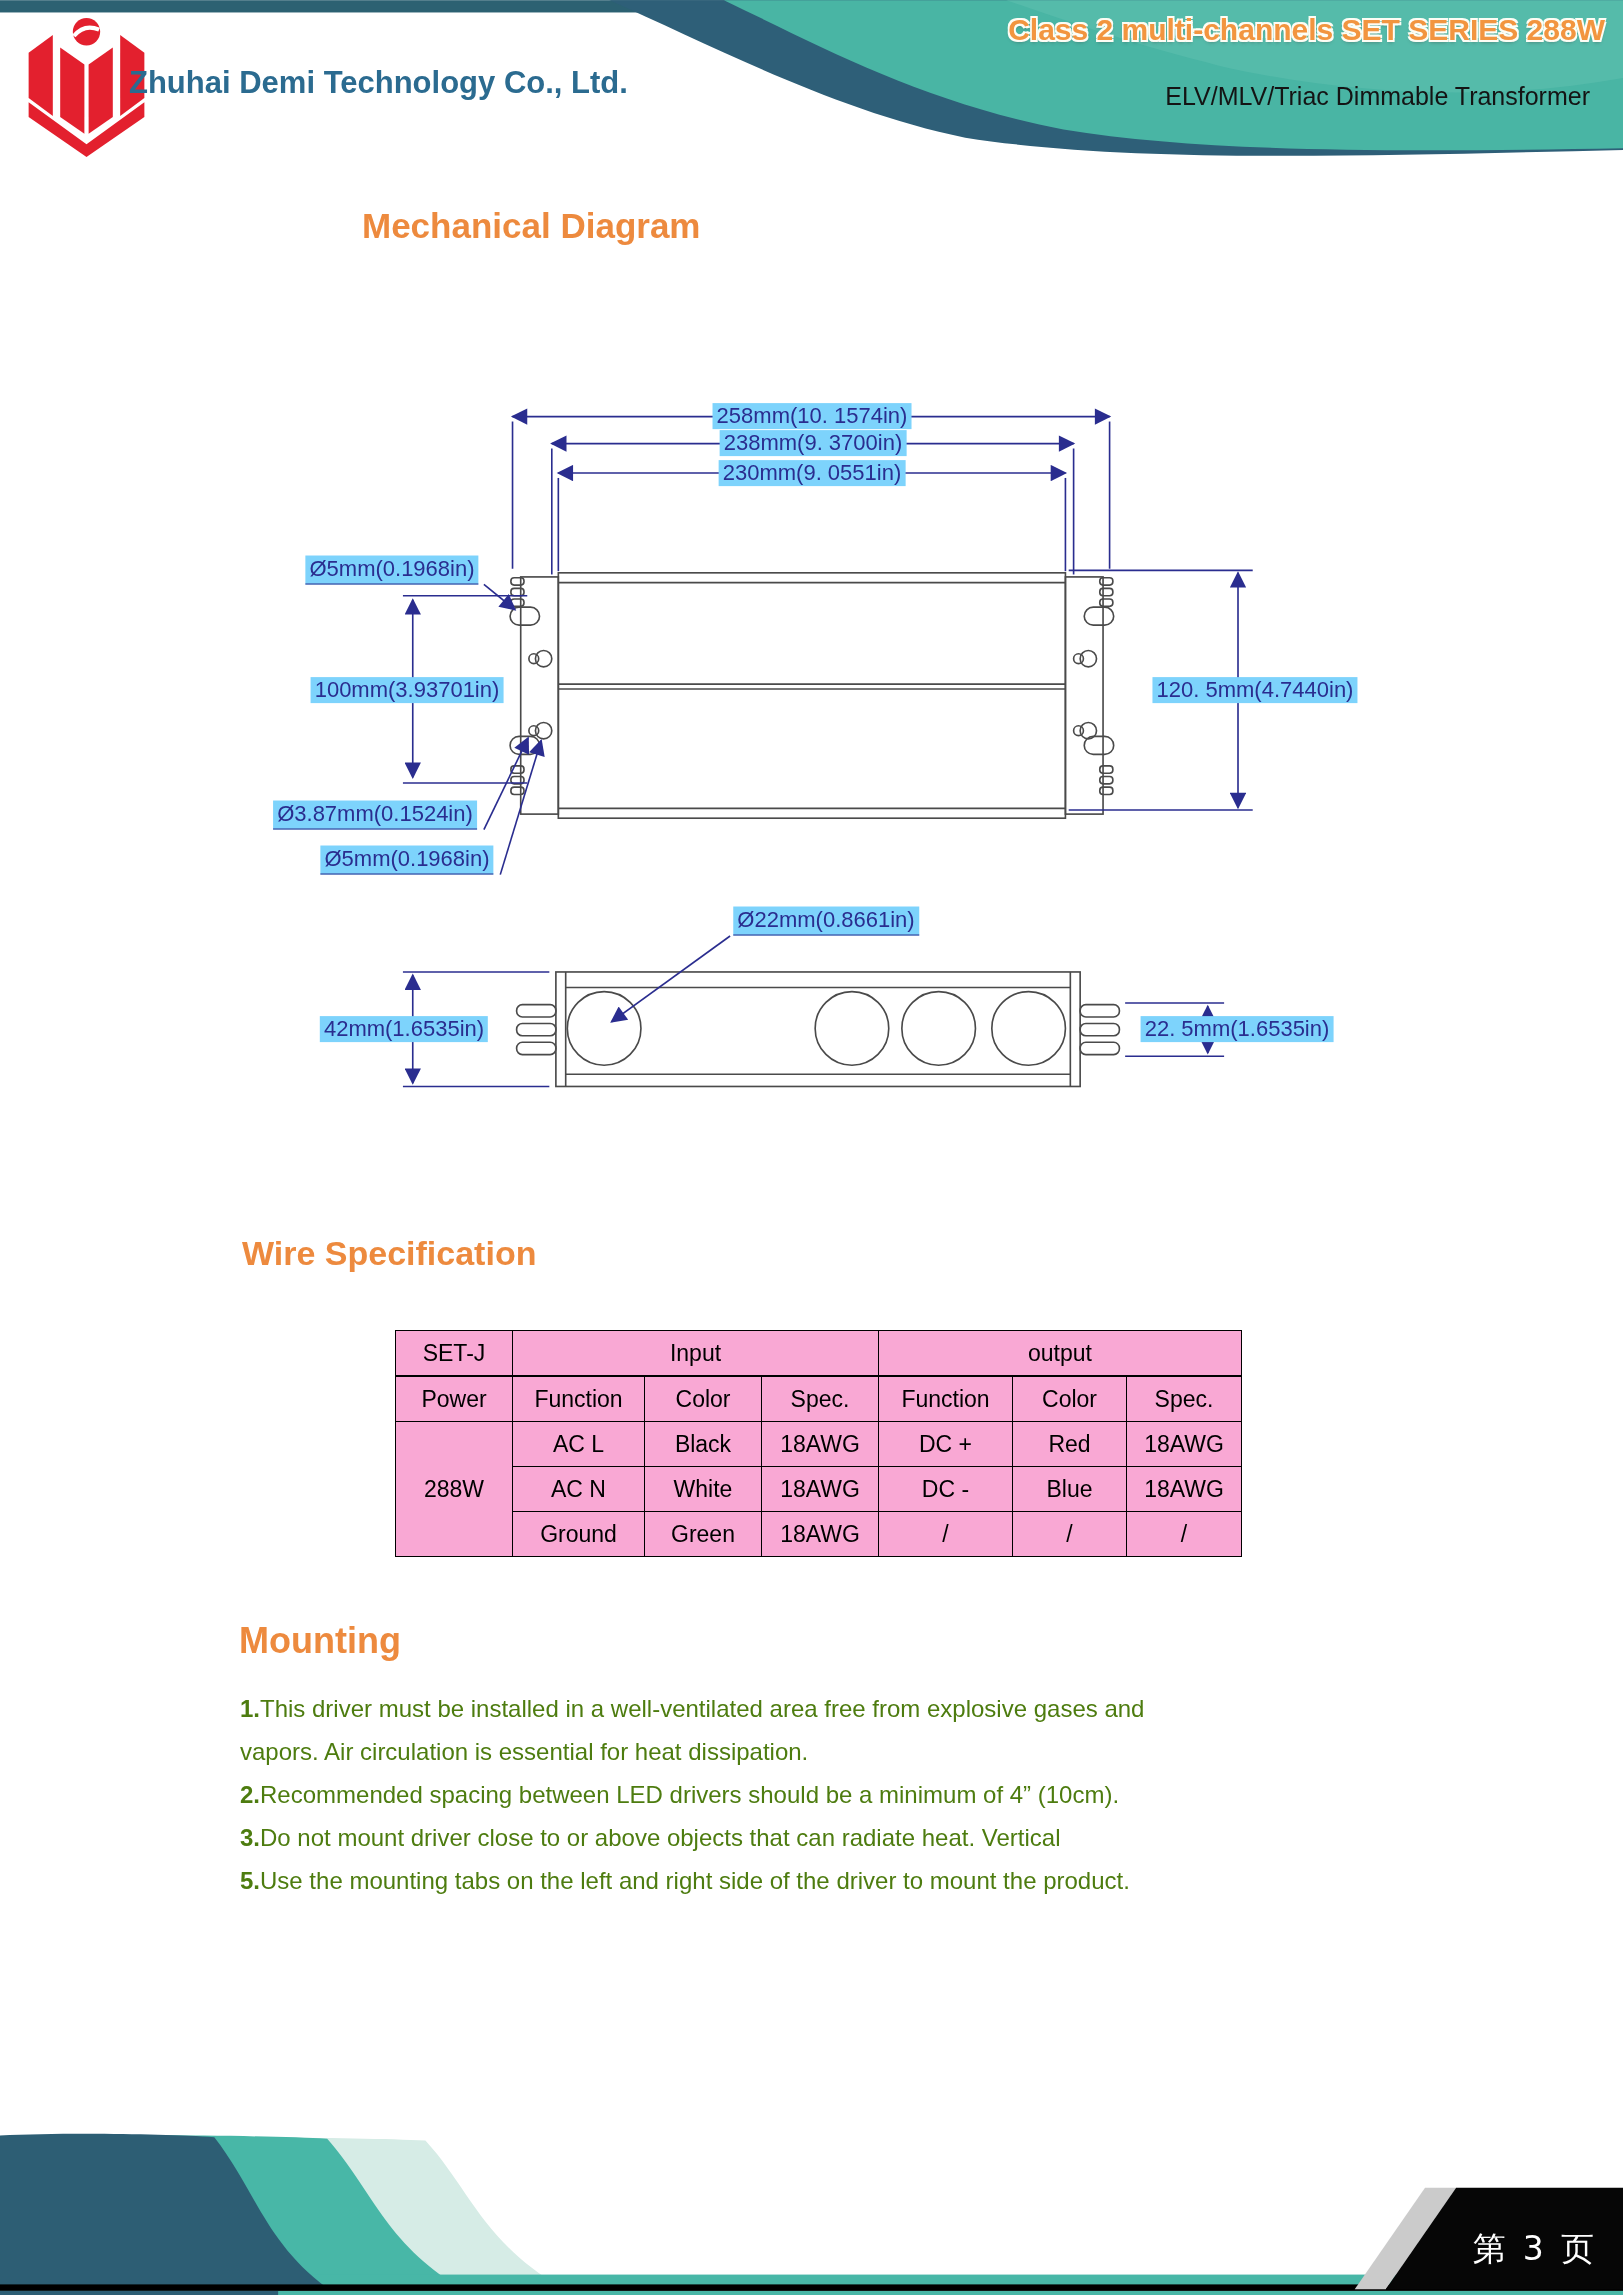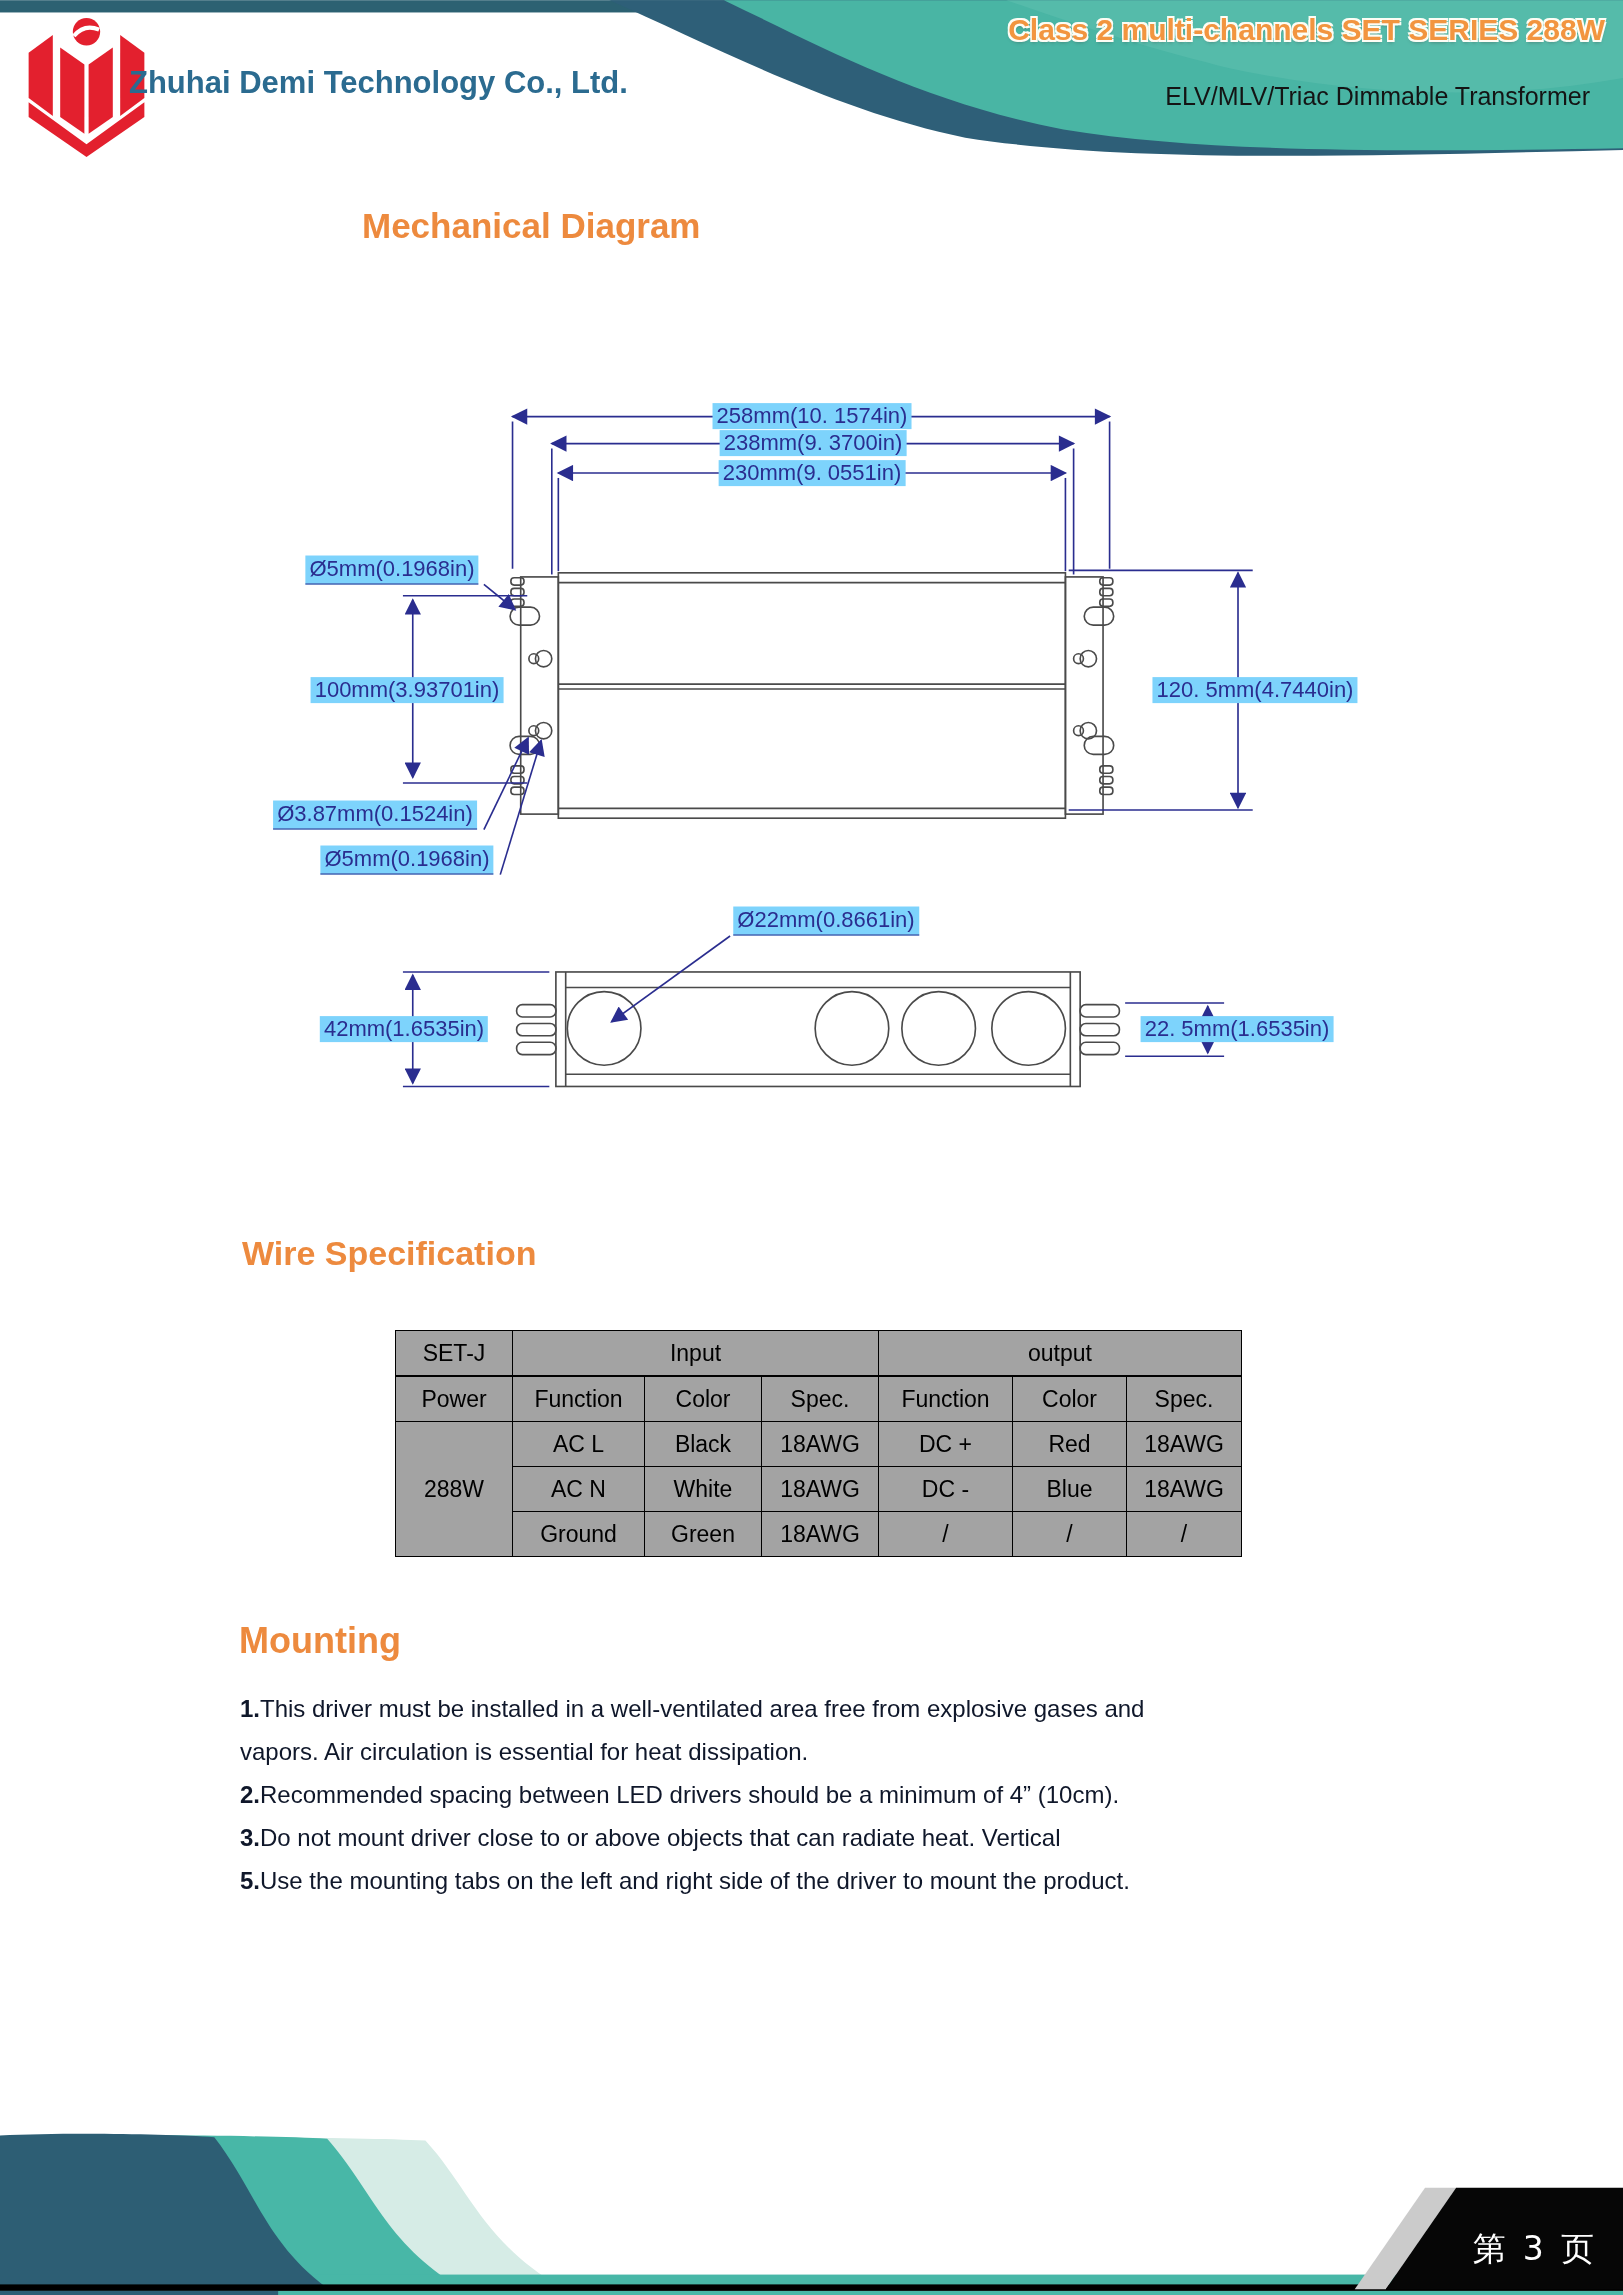--- a/index.html
+++ b/index.html
@@ -17,24 +17,24 @@
   #wire-head{left:242px;top:1234px;font-size:34px;}
   #mount-head{left:239px;top:1620px;font-size:36px;}
   
   #diagram-svg{position:absolute;left:245px;top:352px;}
   .dim-label{position:absolute;transform:translate(-50%,-50%);background:#7dd3fc;color:#2A2D8F;
     font-size:22px;white-space:nowrap;padding:0.8px 4.1px;line-height:1.1;}
   .dim-label.u{border-bottom:1.6px solid #2A2D8F;padding-bottom:3px;}
   
   #wire-table{position:absolute;left:395px;top:1330px;border-collapse:collapse;table-layout:fixed;}
   #wire-table td{border:1.6px solid #000;text-align:center;vertical-align:middle;
-    font-size:23px;color:#000;height:44px;padding:0;background:#a3a3a3;}
+    font-size:23px;color:#000;height:44px;padding:0;background:#f9a8d4;}
   #wire-table tr.hdr1 td{border-bottom:2.5px solid #000;}
   
-  #mount-text{left:240px;top:1687px;width:1031px;font-size:24px;color:#0f172a;}
+  #mount-text{left:240px;top:1687px;width:1031px;font-size:24px;color:#4d7c0f;}
   .m-line{line-height:43px;}
   .m-line b{font-weight:bold;}
   
   #footer-svg{position:absolute;left:0;top:2083px;}
   .page-num{left:1453px;top:2227px;width:164px;text-align:center;color:#ffffff;
     font-size:33px;letter-spacing:3.3px;font-family:"DejaVu Sans",sans-serif;}
 </style>
 </head>
 <body>
 

